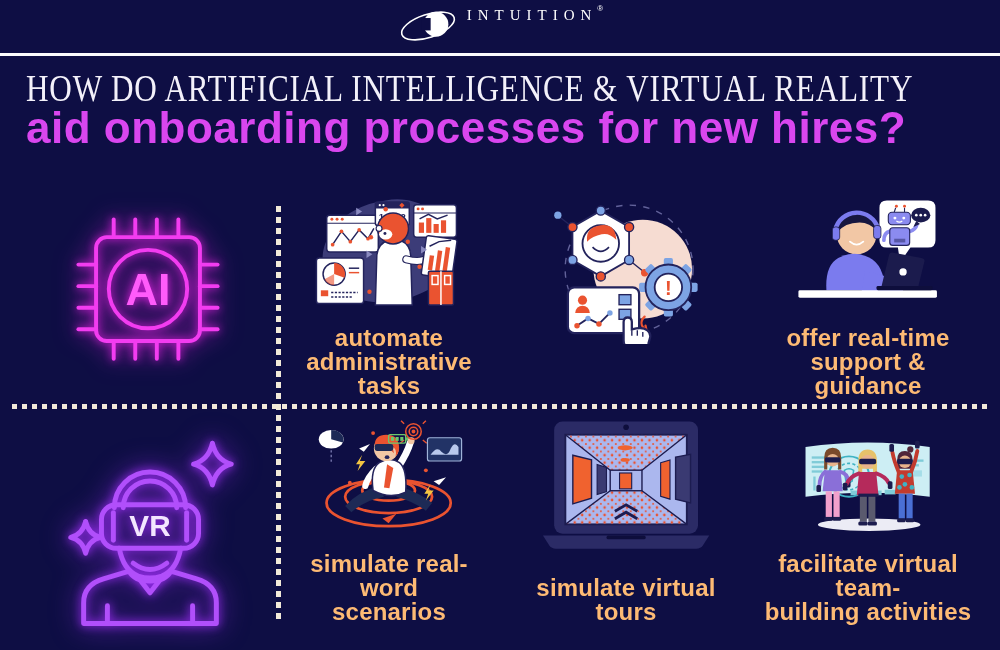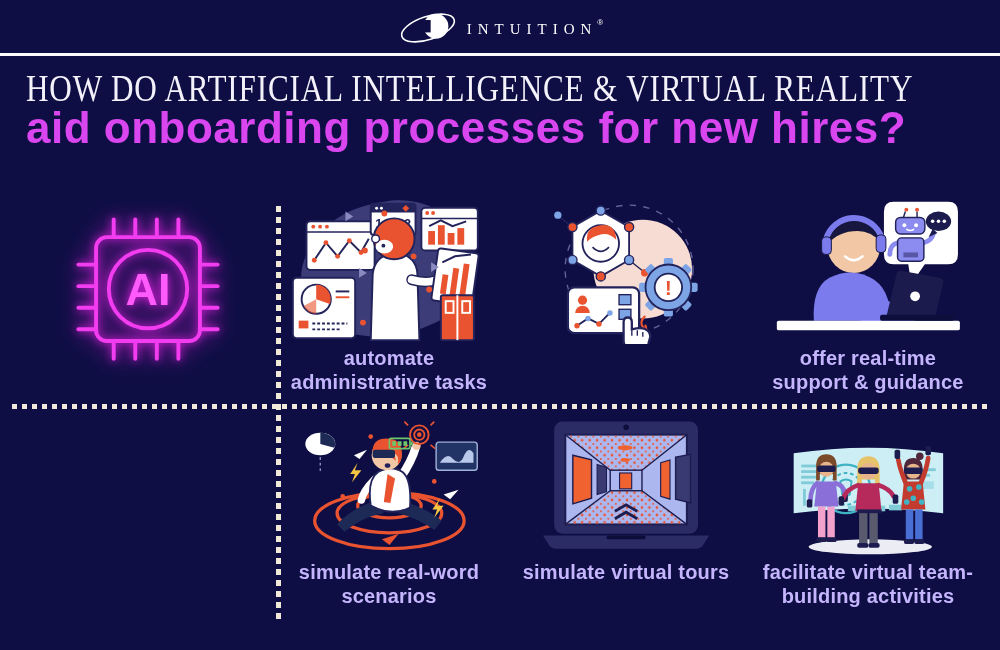--- a/index.html
+++ b/index.html
@@ -1,20 +1,20 @@
 <!DOCTYPE html>
 <html><head>
 <meta charset="utf-8">
 <style>
   html,body{margin:0;padding:0;background:#0e0e44;}
   .canvas{position:relative;width:1000px;height:650px;background:#0e0e44;overflow:hidden;
           font-family:"Liberation Sans",sans-serif;}
   
   .header{position:absolute;top:4px;left:0;width:100%;height:48px;display:flex;
-          align-items:center;justify-content:center;gap:8px;}
+          justify-content:center;gap:8px;}
   .logo-text{color:#ffffff;font-family:"Liberation Serif",serif;font-size:15px;
              letter-spacing:6px;font-weight:500;}
   .logo-reg{color:#ffffff;font-size:8px;vertical-align:9px;letter-spacing:0;}
   .top-rule{position:absolute;top:53px;left:0;width:100%;height:3px;background:#fbfbfd;}
   
   .title1{position:absolute;left:26px;top:66px;font-family:"Liberation Serif",serif;
           font-size:38px;font-weight:500;color:#f3f1fa;white-space:nowrap;
           transform:scaleX(.82);transform-origin:left top;letter-spacing:1px;}
   .title2{position:absolute;left:26px;top:103px;font-size:44px;font-weight:700;color:#d946ef;
           white-space:nowrap;letter-spacing:.5px;}
@@ -31,22 +31,22 @@
   .neon-ai svg,.neon-vr svg{width:100%;height:100%;}
   
   .item{position:absolute;display:flex;flex-direction:column;align-items:center;}
   .item svg{display:block;}
   .r1{top:196px;height:202px;}
   .r2{top:416px;height:208px;}
   .c2{left:282px;width:214px;}
   .c3{left:518px;width:216px;}
   .c4{left:756px;width:224px;}
   .illus1{height:148px;} .illus2{height:142px;}
-  .label{margin-top:2px;text-align:center;color:#c4b5fd;font-weight:700;
-         font-size:20px;line-height:24px;letter-spacing:.2px;}
+  .label{margin-top:18px;text-align:center;color:#fdba74;font-weight:700;
+         font-size:24px;line-height:24px;letter-spacing:.2px;}
 </style>
 </head>
 <body>
 
 <div class="canvas">
 
   <div class="header">
     <svg width="62" height="44" viewBox="0 0 70 48">
       <ellipse cx="35" cy="24" rx="31" ry="13" fill="none" stroke="#ffffff" stroke-width="1.8" transform="rotate(-18 35 24)"></ellipse>
       <circle cx="44" cy="22" r="14" fill="#ffffff"></circle>
@@ -82,20 +82,40 @@
           <line x1="34" y1="136" x2="52" y2="136"></line>
         <line x1="158" y1="70" x2="176" y2="70"></line>
           <line x1="158" y1="92" x2="176" y2="92"></line>
         <line x1="158" y1="114" x2="176" y2="114"></line>
           <line x1="158" y1="136" x2="176" y2="136"></line>
       </g>
       <text x="105" y="111" text-anchor="middle" font-size="46" font-weight="bold" fill="#ff5bfa">AI</text>
     </svg>
   </div>
 
+  <div class="neon-vr">
+    <svg viewBox="0 0 210 215">
+      <g stroke="#b14ffb" stroke-width="5" fill="none" stroke-linecap="round" stroke-linejoin="round">
+        <path d="M69,90 a36,36 0 0 1 72,0"></path>
+        <path d="M78,90 a27,27 0 0 1 54,0"></path>
+        <rect x="56" y="87" width="98" height="44" rx="15"></rect>
+        <line x1="68" y1="95" x2="68" y2="123"></line>
+        <line x1="142" y1="95" x2="142" y2="123"></line>
+        <path d="M74,131 q4,22 19,28 q12,4 24,0 q15,-6 19,-28"></path>
+        <path d="M88,146 q17,13 34,0"></path>
+        <path d="M38,207 l0,-21 q0,-18 20,-24 l26,-8 q5,10 21,10 q16,0 21,-10 l26,8 q20,6 20,24 l0,21 z"></path>
+        <path d="M95,163 l10,13 10,-13"></path>
+        <line x1="62" y1="189" x2="62" y2="207"></line>
+        <line x1="148" y1="189" x2="148" y2="207"></line>
+        <path d="M168,25 q4,17 19,21 q-15,4 -19,21 q-4,-17 -19,-21 q15,-4 19,-21"></path>
+        <path d="M40,104 q3,13 15,16 q-12,3 -15,16 q-3,-13 -15,-16 q12,-3 15,-16"></path>
+      </g>
+      <text x="105" y="119" text-anchor="middle" font-size="30" font-weight="bold" fill="#f3e6ff">VR</text>
+    </svg>
+  </div>
 
   <div class="item r1 c2">
     <svg class="illus1" viewBox="0 0 210 152">
       <path d="M100,6 C140,-2 180,22 178,52 C196,78 184,118 148,132 C110,150 58,148 38,126 C10,112 8,74 26,50 C40,24 70,10 100,6 Z" fill="#3c3c78"></path>
       <g>
         <rect x="20" y="26" width="70" height="50" rx="4" fill="#ffffff" stroke="#23235c" stroke-width="2"></rect>
         <line x1="20" y1="37" x2="90" y2="37" stroke="#23235c" stroke-width="1.5"></line>
         <circle cx="27" cy="31.5" r="2" fill="#ea5330"></circle>
           <circle cx="34" cy="31.5" r="2" fill="#ea5330"></circle>
           <circle cx="41" cy="31.5" r="2" fill="#ea5330"></circle>

